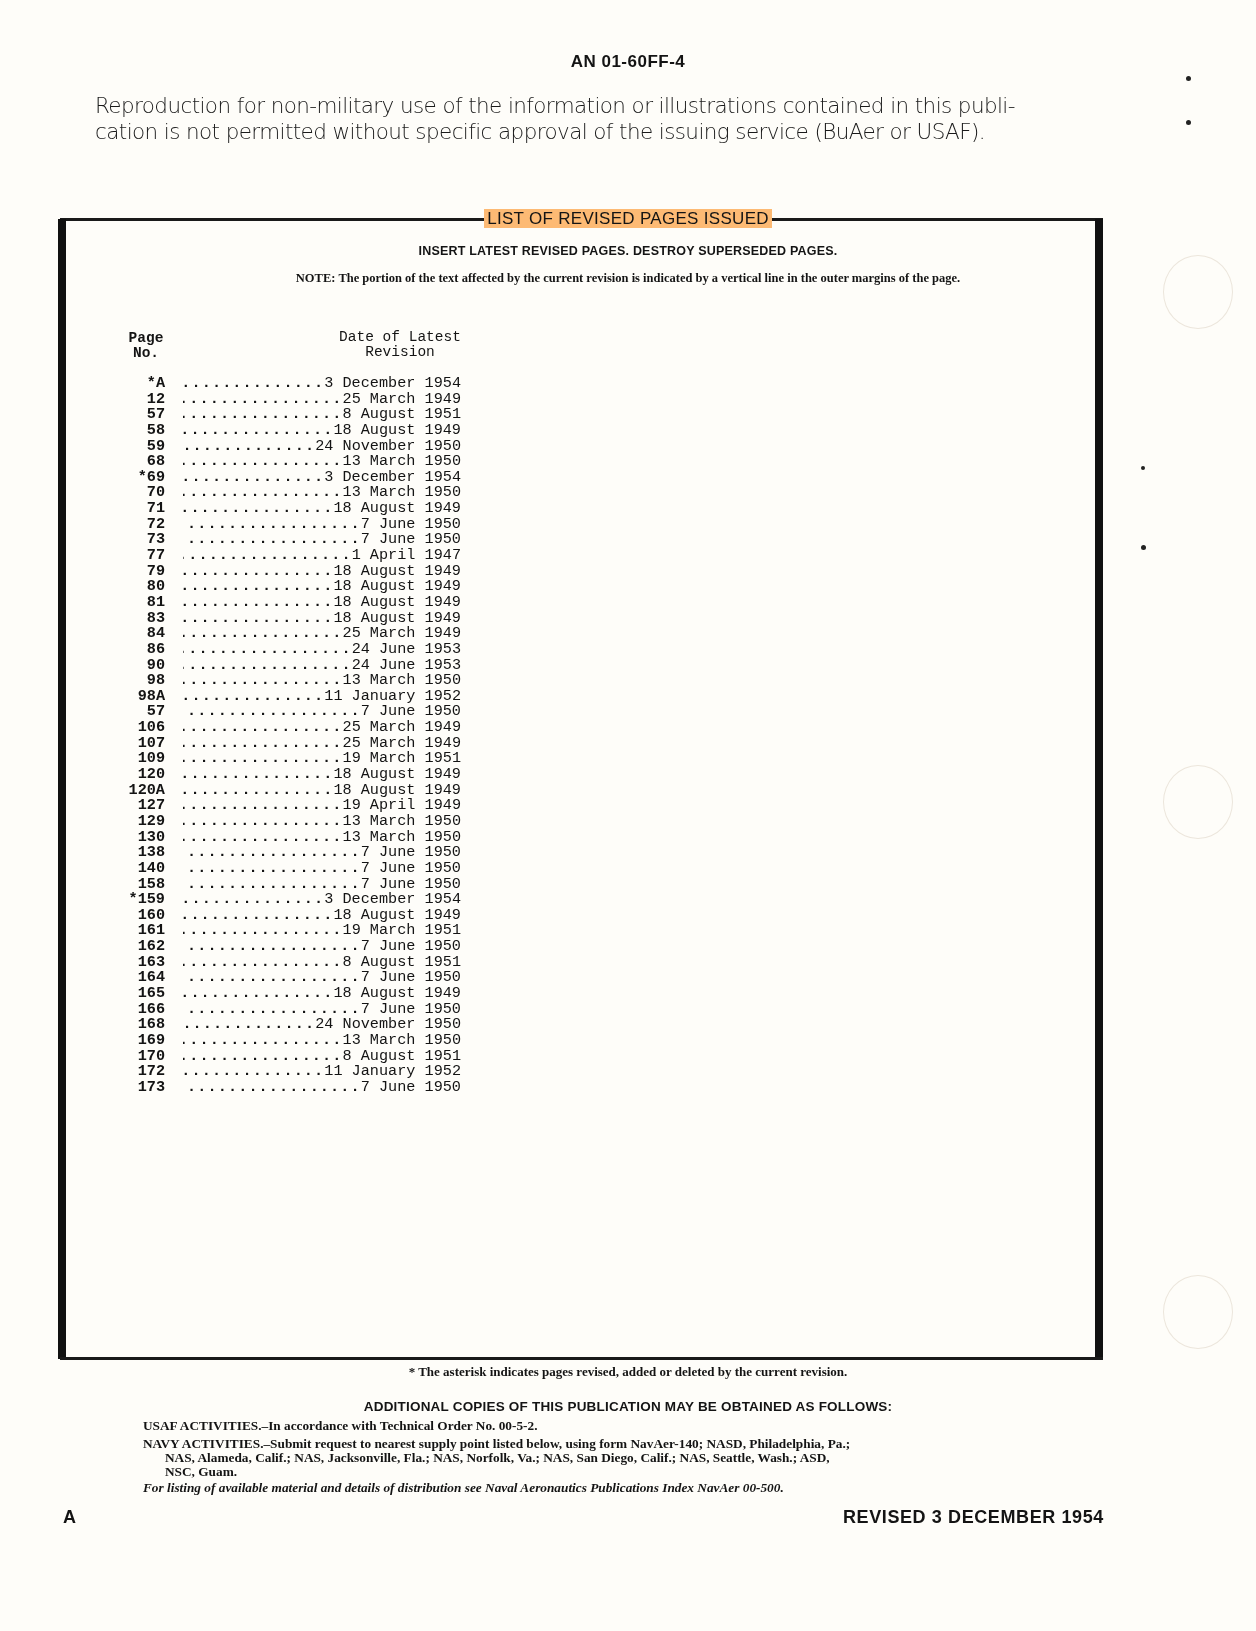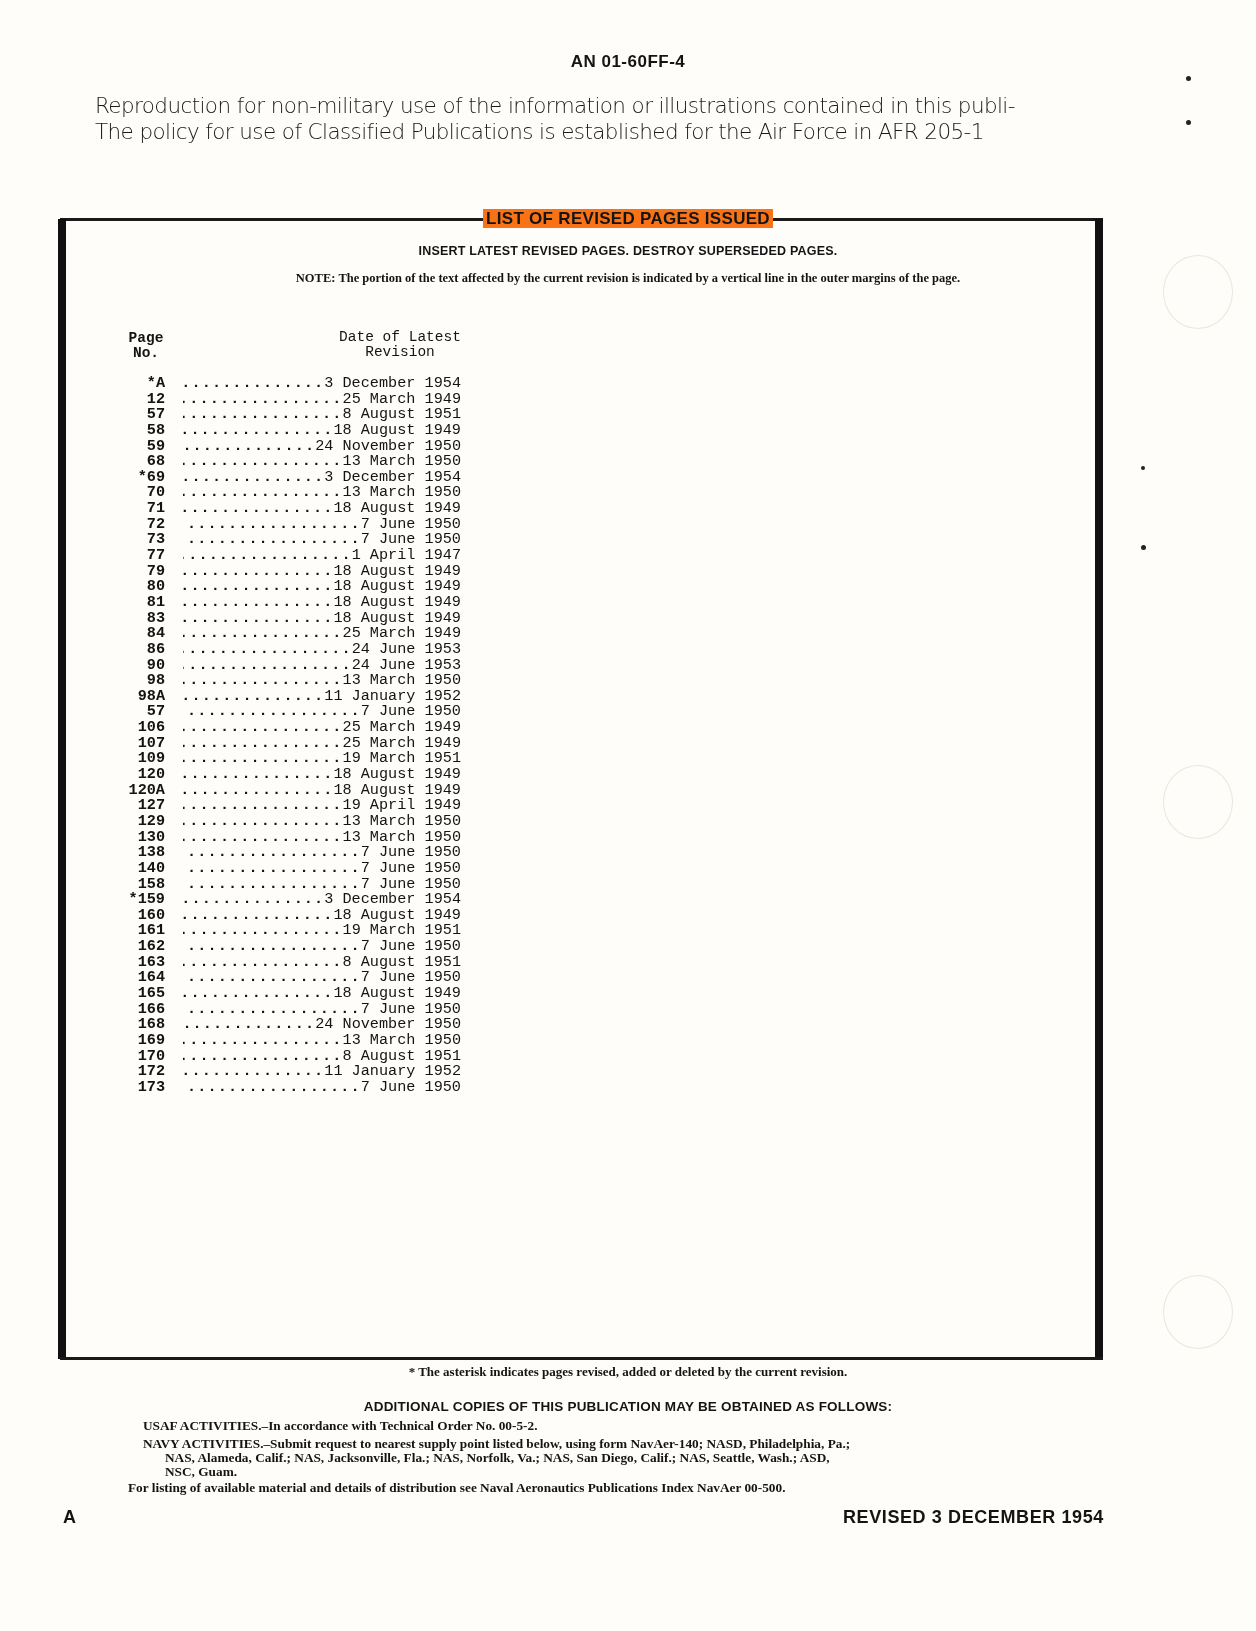--- a/index.html
+++ b/index.html
@@ -19,21 +19,21 @@
     font-family: "DejaVu Sans", sans-serif; font-size: 21.5px; line-height: 25.5px;
     letter-spacing: -0.6px; color: #1a1a1a; font-weight: 300;
   }
   #repro-notice span { display: block; white-space: nowrap; }
   
   #rule-top { left: 60px; top: 218px; width: 1043px; height: 3px; background: #1a1a1a; }
   #box-title {
     left: 0; width: 1256px; top: 209px; text-align: center;
   }
   #box-title span {
-    background: #f97316; padding: 0 3px; font-weight: bold; font-size: 17px;
+    background: #fdba74; padding: 0 3px; font-weight: normal; font-size: 17px;
     letter-spacing: 0.3px;
   }
   #border-left { left: 58px; top: 219px; width: 8px; height: 1140px; background: #111; }
   #border-right { left: 1095px; top: 219px; width: 8px; height: 1140px; background: #111; }
   #rule-bottom { left: 60px; top: 1357px; width: 1043px; height: 3px; background: #1a1a1a; }
   #insert-line {
     left: 0; width: 1256px; top: 244px; text-align: center;
     font-weight: bold; font-size: 12.5px; letter-spacing: 0.2px;
   }
   #note-line {
@@ -72,35 +72,35 @@
   #copies-title {
     left: 0; width: 1256px; top: 1399px; text-align: center;
     font-weight: bold; font-size: 13.5px; letter-spacing: 0.2px;
   }
   .ft {
     font-family: "Liberation Serif", serif; font-weight: bold; font-size: 13.3px; line-height: 14px; margin-left: 12px;
   }
   #usaf-line { left: 131px; top: 1419px; }
   #navy-line { left: 131px; top: 1437px; width: 930px; }
   #navy-line .indent { padding-left: 22px; display: block; }
-  #listing-line { left: 116px; top: 1481px; }
+  #listing-line { left: 131px; top: 1481px; font-style: italic; }
   #page-letter { left: 63px; top: 1507px; font-weight: bold; font-size: 18px; }
   #revised-footer { left: 843px; top: 1507px; font-weight: bold; font-size: 18px; letter-spacing: 0.6px; }
   
   .hole { border: 1px solid #ece6dc; border-radius: 50%; width: 68px; height: 72px; }
   .speck { width: 5px; height: 5px; background: #222; border-radius: 50%; }
 </style>
 </head>
 <body>
 
 <div id="doc-number" class="abs">AN 01-60FF-4</div>
 
 <div id="repro-notice" class="abs">
   <span>Reproduction for non-military use of the information or illustrations contained in this publi-</span>
-  <span>The policy for use of Classified Publications is established for the Air Force in AFR 205-1</span>
+  <span>cation is not permitted without specific approval of the issuing service (BuAer or USAF).</span>
 </div>
 
 <div id="rule-top" class="abs"></div>
 <div id="box-title" class="abs"><span>LIST OF REVISED PAGES ISSUED</span></div>
 <div id="border-left" class="abs"></div>
 <div id="border-right" class="abs"></div>
 <div id="rule-bottom" class="abs"></div>
 
 <div id="insert-line" class="abs">INSERT LATEST REVISED PAGES. DESTROY SUPERSEDED PAGES.</div>
 <div id="note-line" class="abs">

